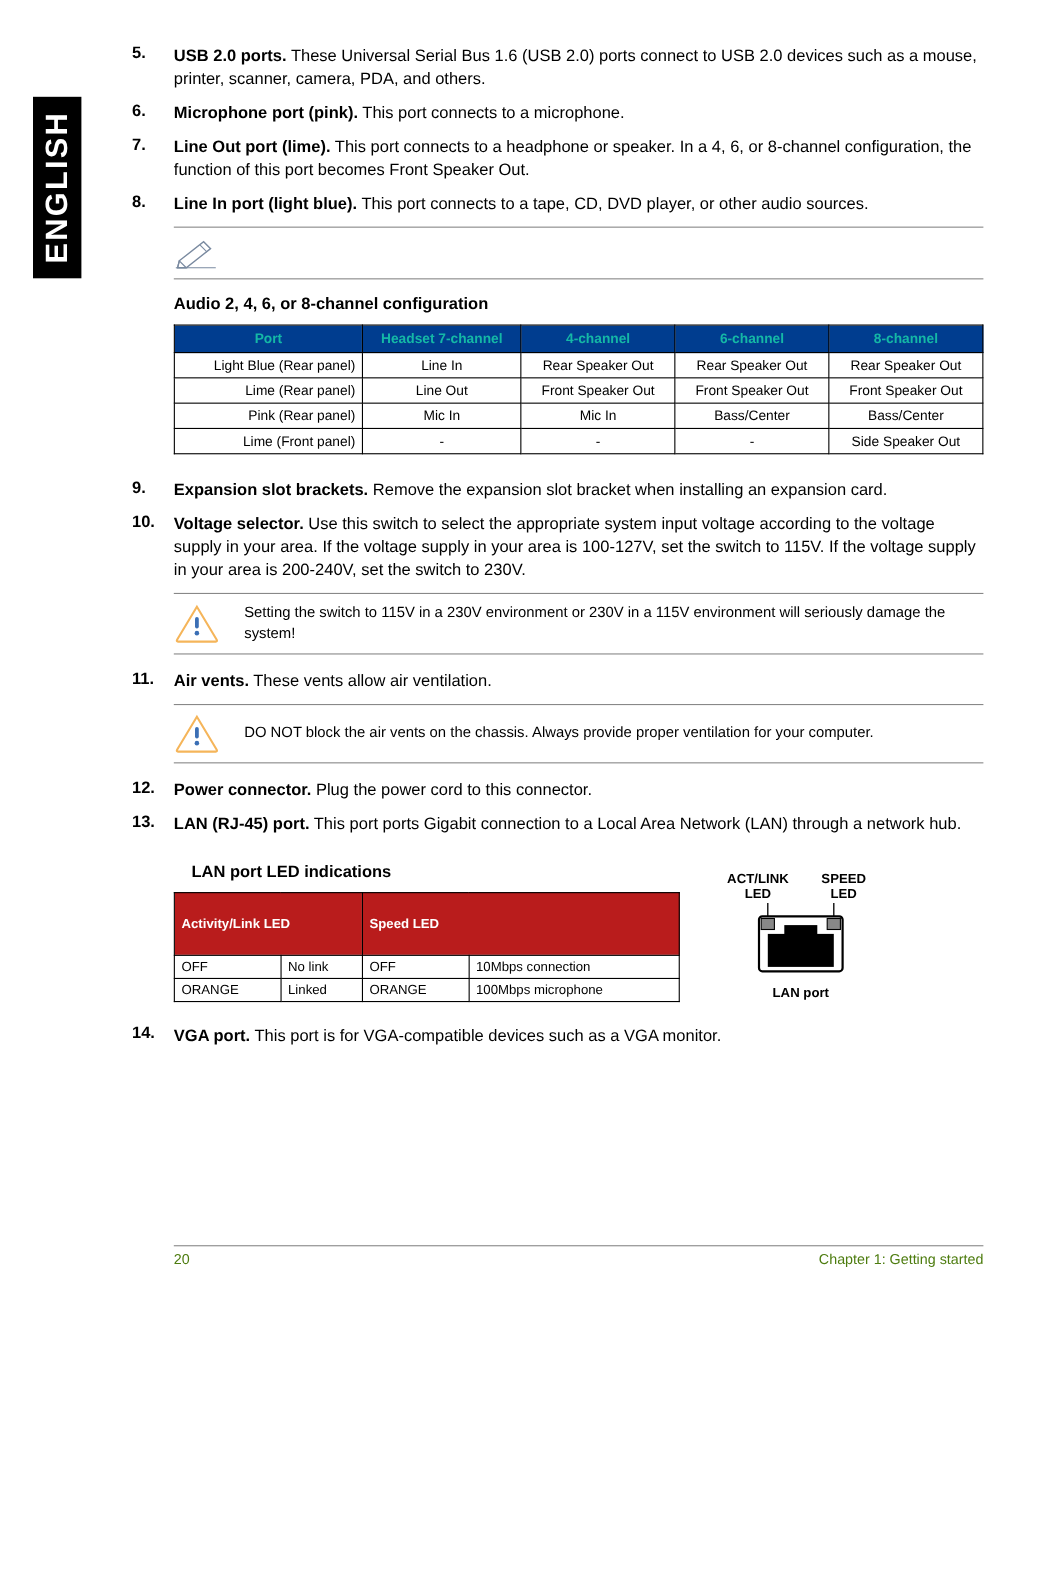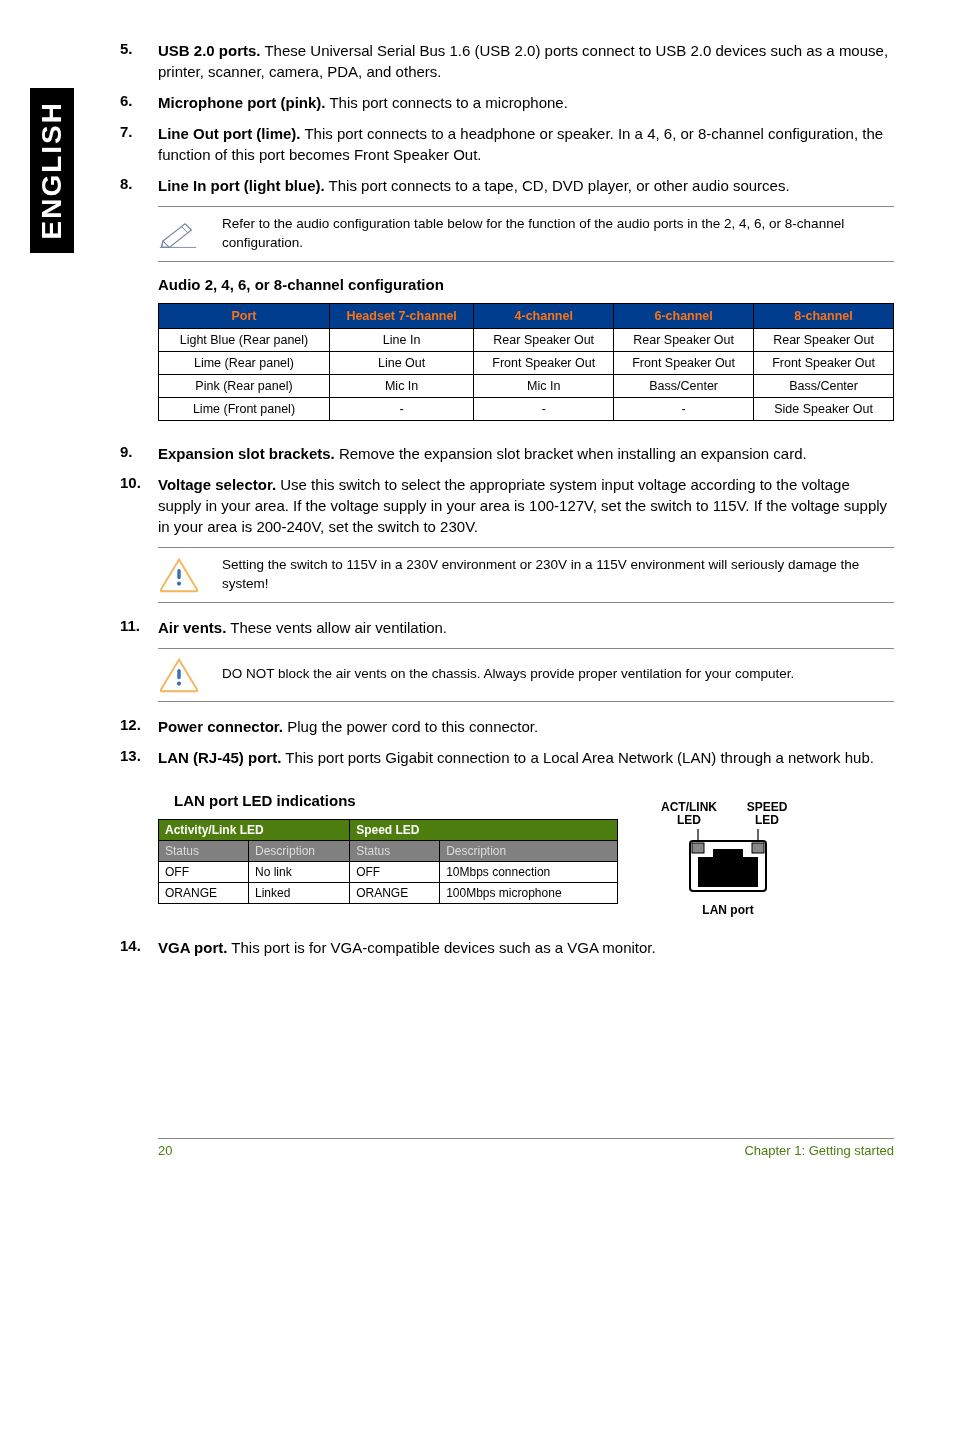--- a/index.html
+++ b/index.html
@@ -96,44 +96,44 @@
   table.audio-table {
     border-collapse: collapse;
     width: 100%;
     font-size: 12.5px;
     margin-left: 38px;
     width: calc(100% - 38px);
     border: 1px solid #000;
   }
   table.audio-table th {
     background: #003d8f;
-    color: #f97316;
+    color: #14b8a6;
     font-weight: bold;
     border: 1px solid #000;
     padding: 5px 4px;
     text-align: center;
   }
   table.audio-table td {
     border: 1px solid #000;
     padding: 4px 6px;
     text-align: center;
   }
-  table.audio-table td:first-child { text-align: center; padding-left: 6px; }
+  table.audio-table td:first-child { text-align: right; padding-left: 6px; }
   table.led-table {
     border-collapse: collapse;
     font-size: 12px;
     border: 1px solid #000;
     width: 460px;
   }
   table.led-table th.top {
-    background: #4d7c0f;
+    background: #b91c1c;
     color: #fff;
     font-weight: bold;
     border: 1px solid #000;
-    padding: 3px 6px;
+    padding: 21px 6px;
     text-align: left;
   }
   table.led-table th.sub {
     background: #808080;
     color: #ddd;
     font-weight: normal;
     border: 1px solid #000;
     padding: 3px 6px;
     text-align: left;
   }
@@ -211,21 +211,20 @@
 
     <div class="note-row">
       <div class="note-icon-col">
         <svg class="pencil-svg" viewBox="0 0 50 38">
           <path d="M 6 28 L 34 6 L 42 14 L 14 36 L 4 36 Z" fill="none" stroke="#7a8aa0" stroke-width="1.6"></path>
           <path d="M 30 10 L 38 18" fill="none" stroke="#7a8aa0" stroke-width="1.2"></path>
           <path d="M 4 36 L 14 36 L 6 28 Z" fill="none" stroke="#7a8aa0" stroke-width="1.4"></path>
           <path d="M 2 36 L 48 36" stroke="#7a8aa0" stroke-width="1.2"></path>
         </svg>
       </div>
-      <div class="note-text">Refer to the audio configuration table below for the function of the audio ports in the 2, 4, 6, or 8-channel configuration.</div>
     </div>
 
     <div class="subheading">Audio 2, 4, 6, or 8-channel configuration</div>
 
     <table class="audio-table">
       <thead>
         <tr>
           <th>Port</th>
           <th>Headset 7-channel</th>
           <th>4-channel</th>
@@ -333,26 +332,20 @@
       <div class="subheading" style="margin-left:16px">LAN port LED indications</div>
     </div>
 
     <div class="led-wrapper">
       <table class="led-table">
         <thead>
           <tr>
             <th class="top" colspan="2">Activity/Link LED</th>
             <th class="top" colspan="2">Speed LED</th>
           </tr>
-          <tr>
-            <th class="sub">Status</th>
-            <th class="sub">Description</th>
-            <th class="sub">Status</th>
-            <th class="sub">Description</th>
-          </tr>
         </thead>
         <tbody>
           <tr>
             <td>OFF</td>
             <td>No link</td>
             <td>OFF</td>
             <td>10Mbps connection</td>
           </tr>
           <tr>
             <td>ORANGE</td>

